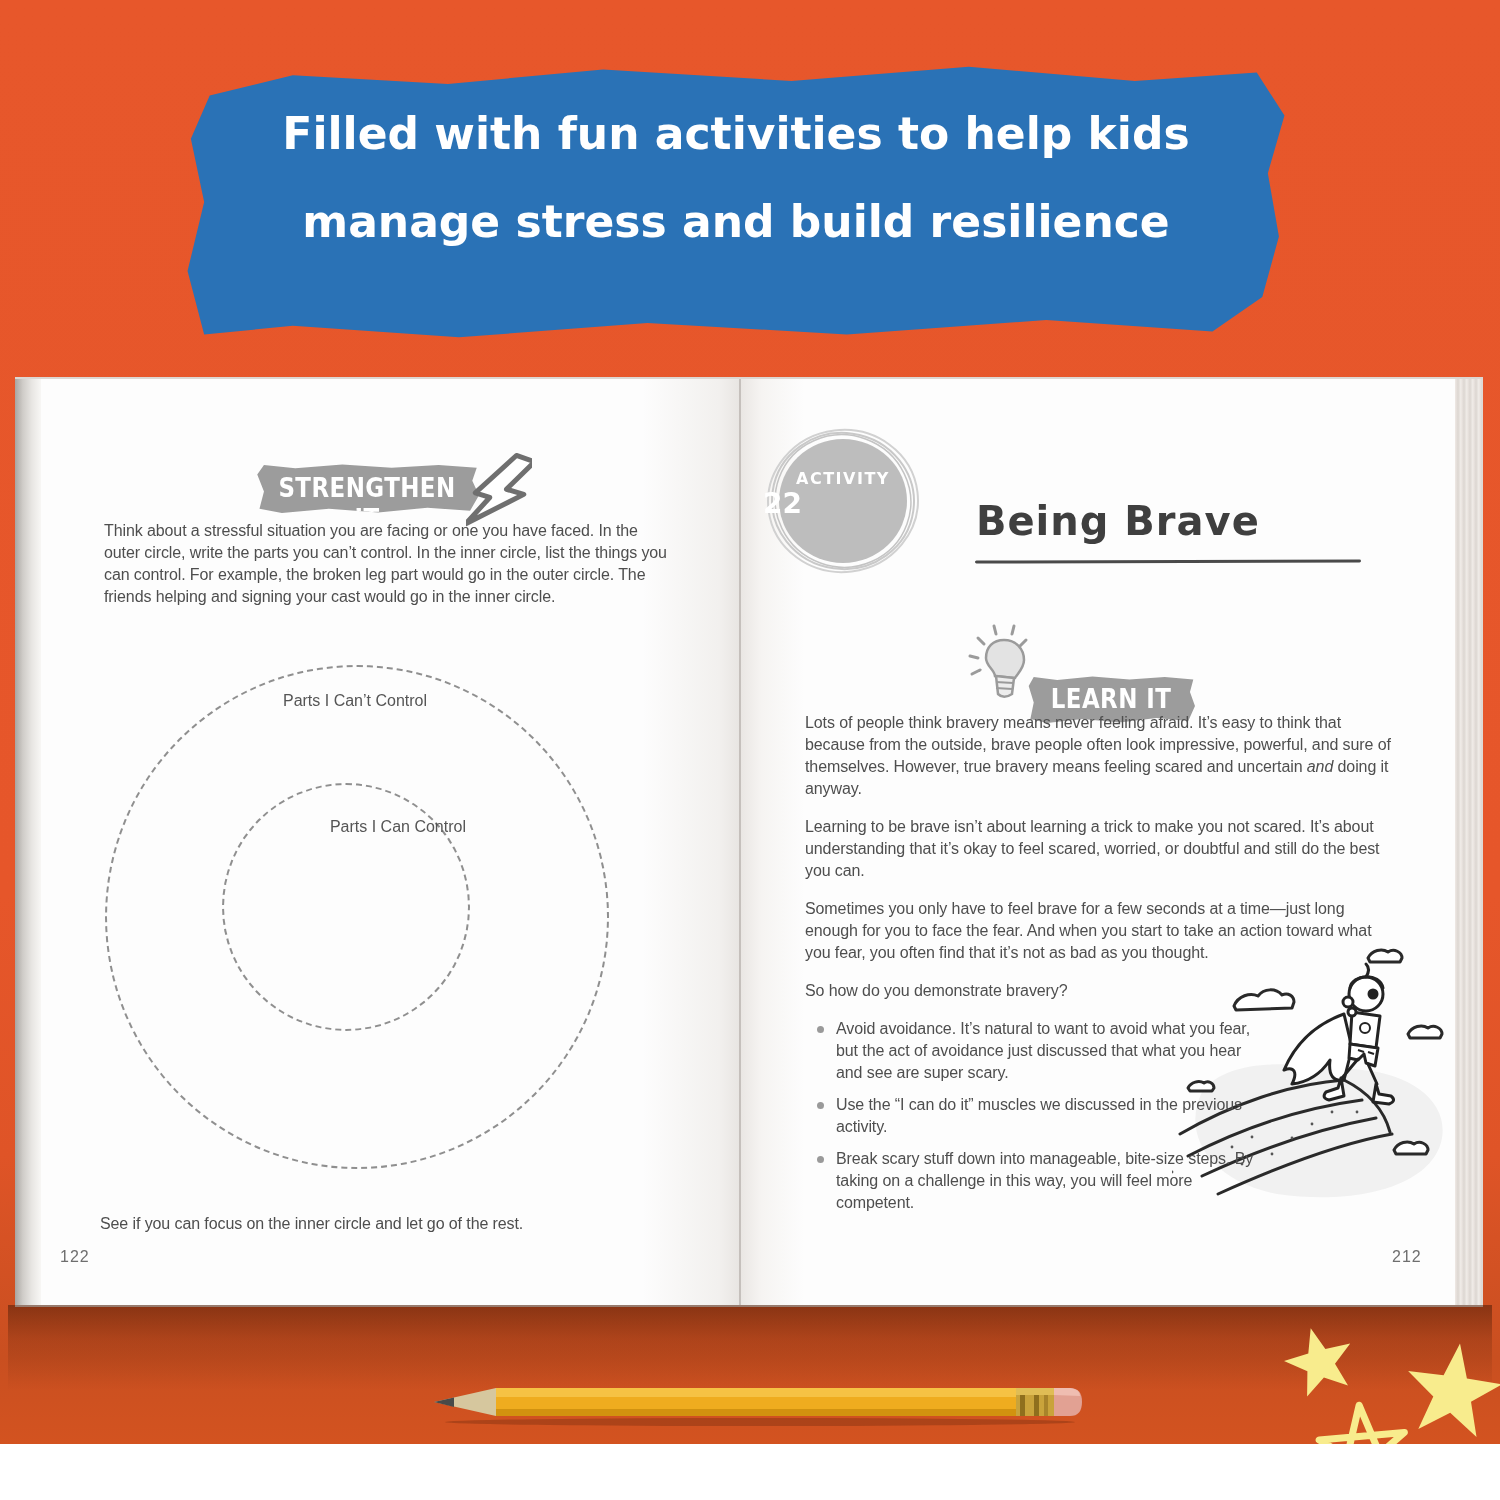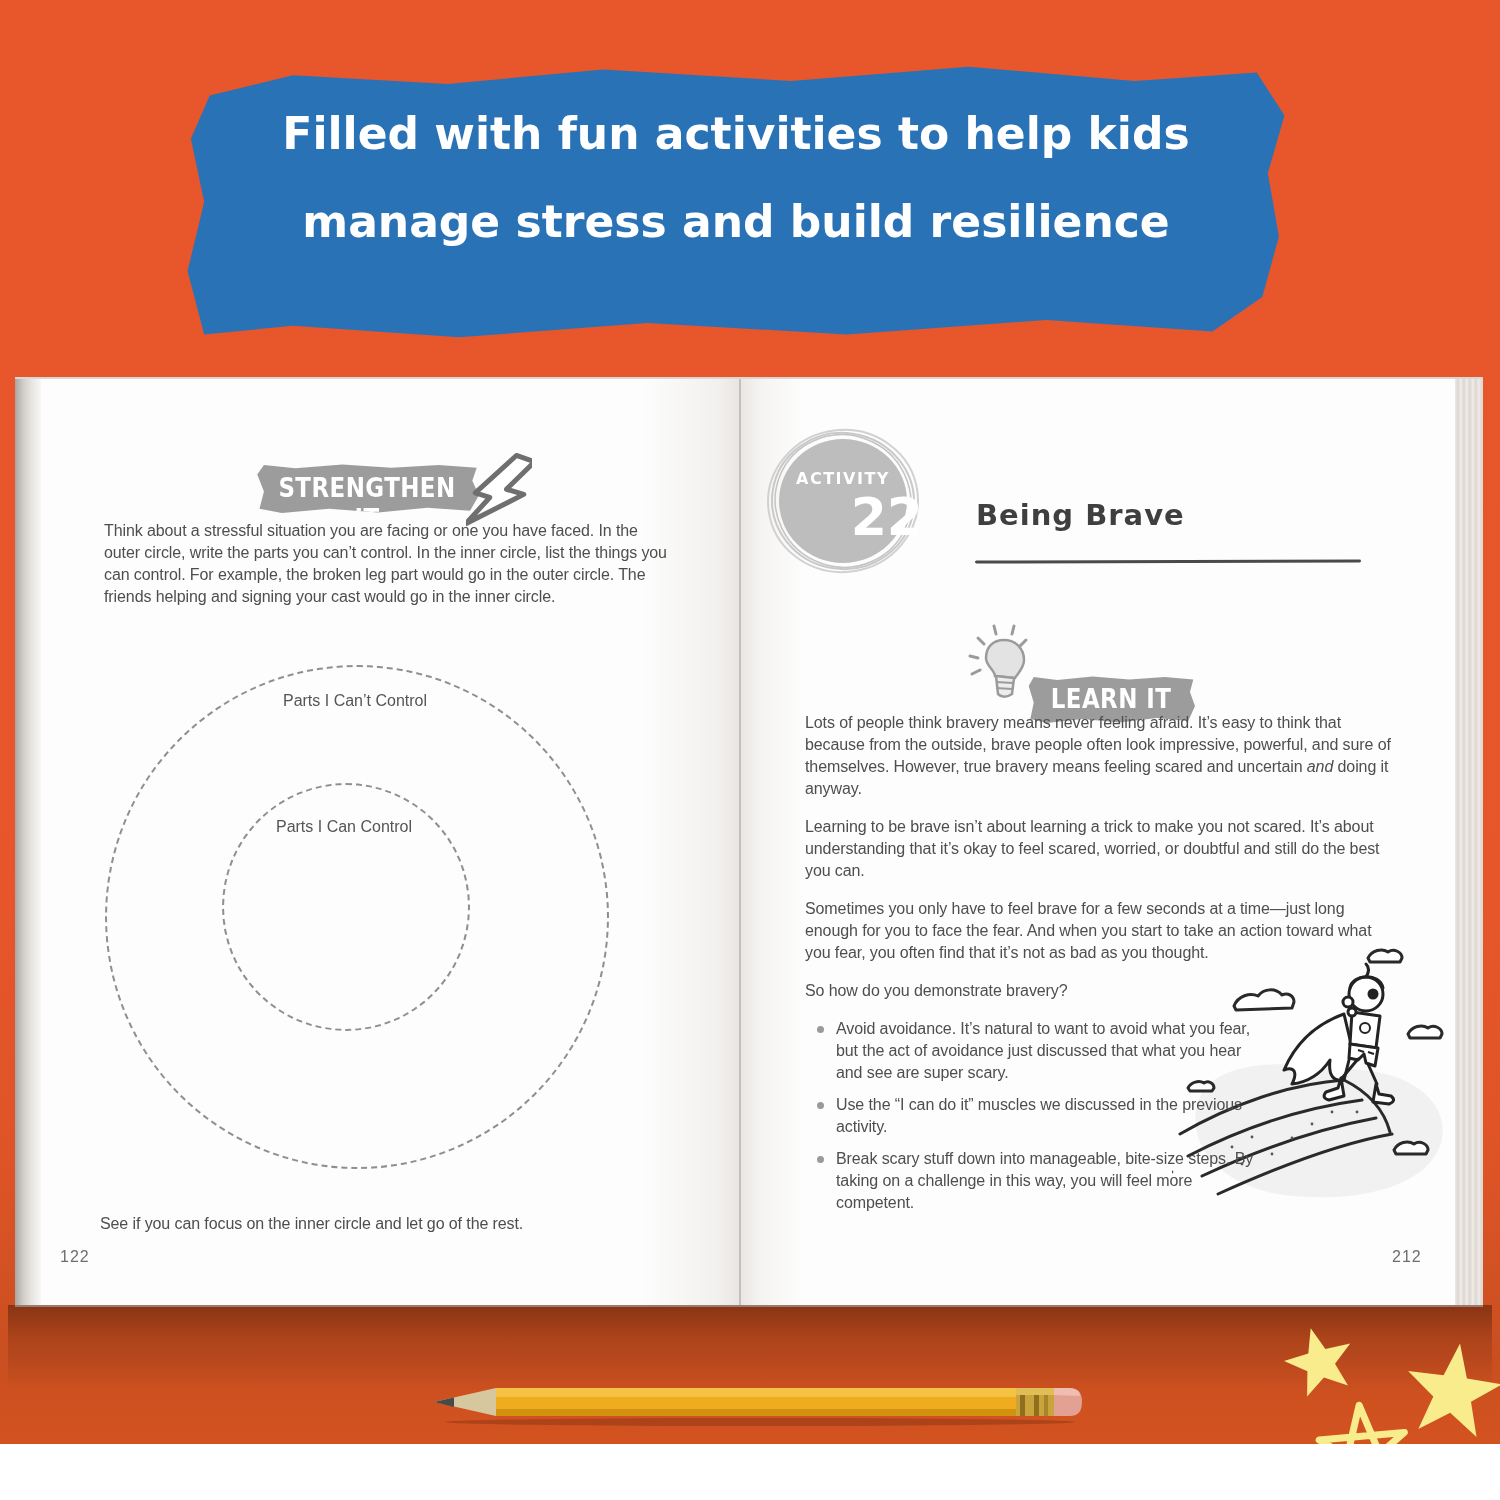--- a/index.html
+++ b/index.html
@@ -46,24 +46,24 @@
   .brush-text{width:100%;text-align:center;color:#ffffff;font-family:"DejaVu Sans",sans-serif;
     font-weight:bold;font-size:27px;letter-spacing:0.5px;transform:scaleX(0.85);transform-origin:center;}
 
   
   .circle{border:2px dashed #8f8f8f;border-radius:50%;background:transparent;}
   .circle-label{text-align:center;font-size:16px;color:#555555;}
 
   
   .activity-label{left:763px;top:469px;width:160px;text-align:center;color:#ffffff;
      font-family:"DejaVu Sans",sans-serif;font-weight:bold;font-size:16px;letter-spacing:1.5px;}
-  .activity-number{left:763px;top:487px;width:160px;text-align:right;color:#ffffff;
-     font-family:"DejaVu Sans",sans-serif;font-weight:bold;font-size:52px;}
+  .activity-number{left:763px;top:487px;width:160px;text-align:left;color:#ffffff;
+     font-family:"DejaVu Sans",sans-serif;font-weight:bold;font-size:28px;}
   .page-title{left:976px;top:498px;font-family:"DejaVu Sans",sans-serif;font-weight:bold;
-     font-size:29px;color:#3f3f3f;letter-spacing:1px;}
+     font-size:40px;color:#3f3f3f;letter-spacing:1px;}
   .title-underline{left:975px;top:560px;width:386px;height:3px;background:#4a4a4a;
      transform:rotate(-0.15deg);border-radius:2px;}
   .rp-flow{left:805px;top:712px;width:590px;z-index:2;}
   .rp-flow p{margin:0 4px 16px 0;}
   .question{margin:0 0 14px 0;}
   .bullet{display:flex;margin:0 0 10px 0;}
   .bullet .dot{width:7px;height:7px;border-radius:50%;background:#9a9a9a;margin:8px 12px 0 12px;flex:none;}
   .bullet .btxt{width:420px;}
   em{font-style:italic;}
 </style>
@@ -90,21 +90,21 @@
   </div>
   <svg class="abs" style="left:466px;top:450px;" width="66" height="82" viewBox="0 0 66 82">
     <path d="M44,3 L10,47 L25,49 L6,79 L58,40 L40,38 L63,6 Z" fill="#ffffff" stroke="#6f6f6f" stroke-width="5" stroke-linejoin="round" transform="rotate(10 33 41)"></path>
   </svg>
 
   <div class="abs body-text" style="left:104px;top:520px;width:568px;">Think about a stressful situation you are facing or one you have faced. In the outer circle, write the parts you can’t control. In the inner circle, list the things you can control. For example, the broken leg part would go in the outer circle. The friends helping and signing your cast would go in the inner circle.</div>
 
   <div class="abs circle" style="left:105px;top:665px;width:500px;height:500px;"></div>
   <div class="abs circle" style="left:222px;top:783px;width:244px;height:244px;"></div>
   <div class="abs circle-label" style="left:105px;top:692px;width:500px;">Parts I Can’t Control</div>
-  <div class="abs circle-label" style="left:222px;top:818px;width:244px;">Parts I Can Control</div>
+  <div class="abs circle-label" style="left:222px;top:818px;width:244px;text-align:right;">Parts I Can Control</div>
 
   <div class="abs body-text" style="left:100px;top:1213px;width:600px;">See if you can focus on the inner circle and let go of the rest.</div>
   <div class="abs page-num" style="left:60px;top:1248px;">122</div>
 
   <svg class="abs" style="left:763px;top:421px;" width="160" height="160" viewBox="0 0 160 160">
     <ellipse cx="80" cy="80" rx="64" ry="62" fill="#bdbdbd"></ellipse>
     <ellipse cx="80" cy="80" rx="71" ry="68" fill="none" stroke="#c9c9c9" stroke-width="2" transform="rotate(8 80 80)"></ellipse>
     <ellipse cx="80" cy="80" rx="75" ry="71" fill="none" stroke="#d1d1d1" stroke-width="2" transform="rotate(-7 80 80)"></ellipse>
     <ellipse cx="80" cy="80" rx="68" ry="66" fill="none" stroke="#c4c4c4" stroke-width="1.5" transform="rotate(20 80 80)"></ellipse>
   </svg>

